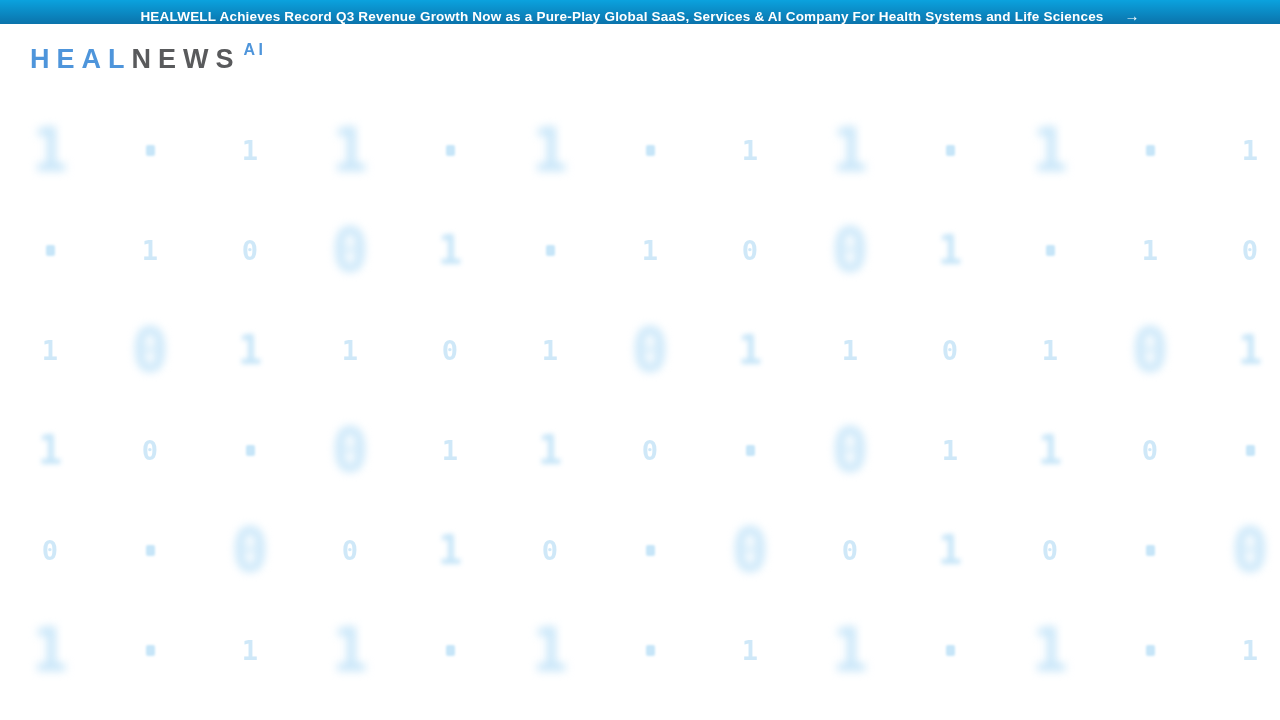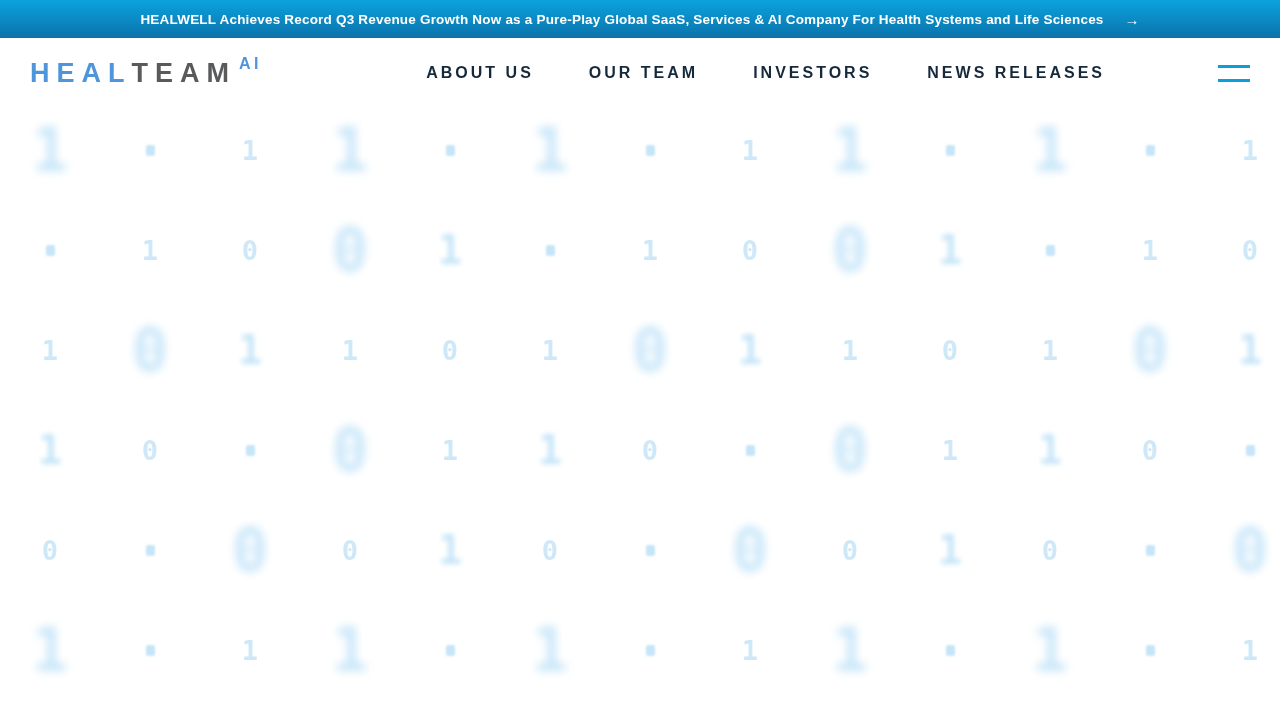--- a/index.html
+++ b/index.html
@@ -7,25 +7,25 @@
     width: 1280px; height: 720px;
     overflow: hidden;
     background: #ffffff;
     font-family: "Liberation Sans", sans-serif;
   }
 
   
   .banner {
     position: relative;
     z-index: 3;
-    height: 38px;
+    height: 24px;
     width: 100%;
     background: linear-gradient(180deg, #0ba2de 0%, #0b73ab 100%);
     display: flex;
-    align-items: center;
+    align-items: flex-end;
     justify-content: center;
     gap: 21px;
     cursor: pointer;
   }
   .banner-text {
     color: #ffffff;
     font-size: 13.5px;
     font-weight: 700;
     letter-spacing: 0.2px;
   }
@@ -374,26 +374,16 @@
   </div>
 
 <div class="banner">
   <span class="banner-text">HEALWELL Achieves Record Q3 Revenue Growth Now as a Pure-Play Global SaaS, Services &amp; AI Company For Health Systems and Life Sciences</span>
   <span class="banner-arrow">→</span>
 </div>
 
 <header class="site-header">
   <div class="logo">
     <span class="heal">HEAL</span>
-      <span class="well">TEAM</span>
+      <span class="well">NEWS</span>
       <span class="ai">AI</span>
   </div>
-  <nav class="main-nav">
-    <a class="nav-link">ABOUT US</a>
-    <a class="nav-link">OUR TEAM</a>
-    <a class="nav-link">INVESTORS</a>
-    <a class="nav-link">NEWS RELEASES</a>
-    <button class="menu-button">
-      <span class="menu-bar"></span>
-      <span class="menu-bar"></span>
-    </button>
-  </nav>
 </header>
 
 </body></html>

